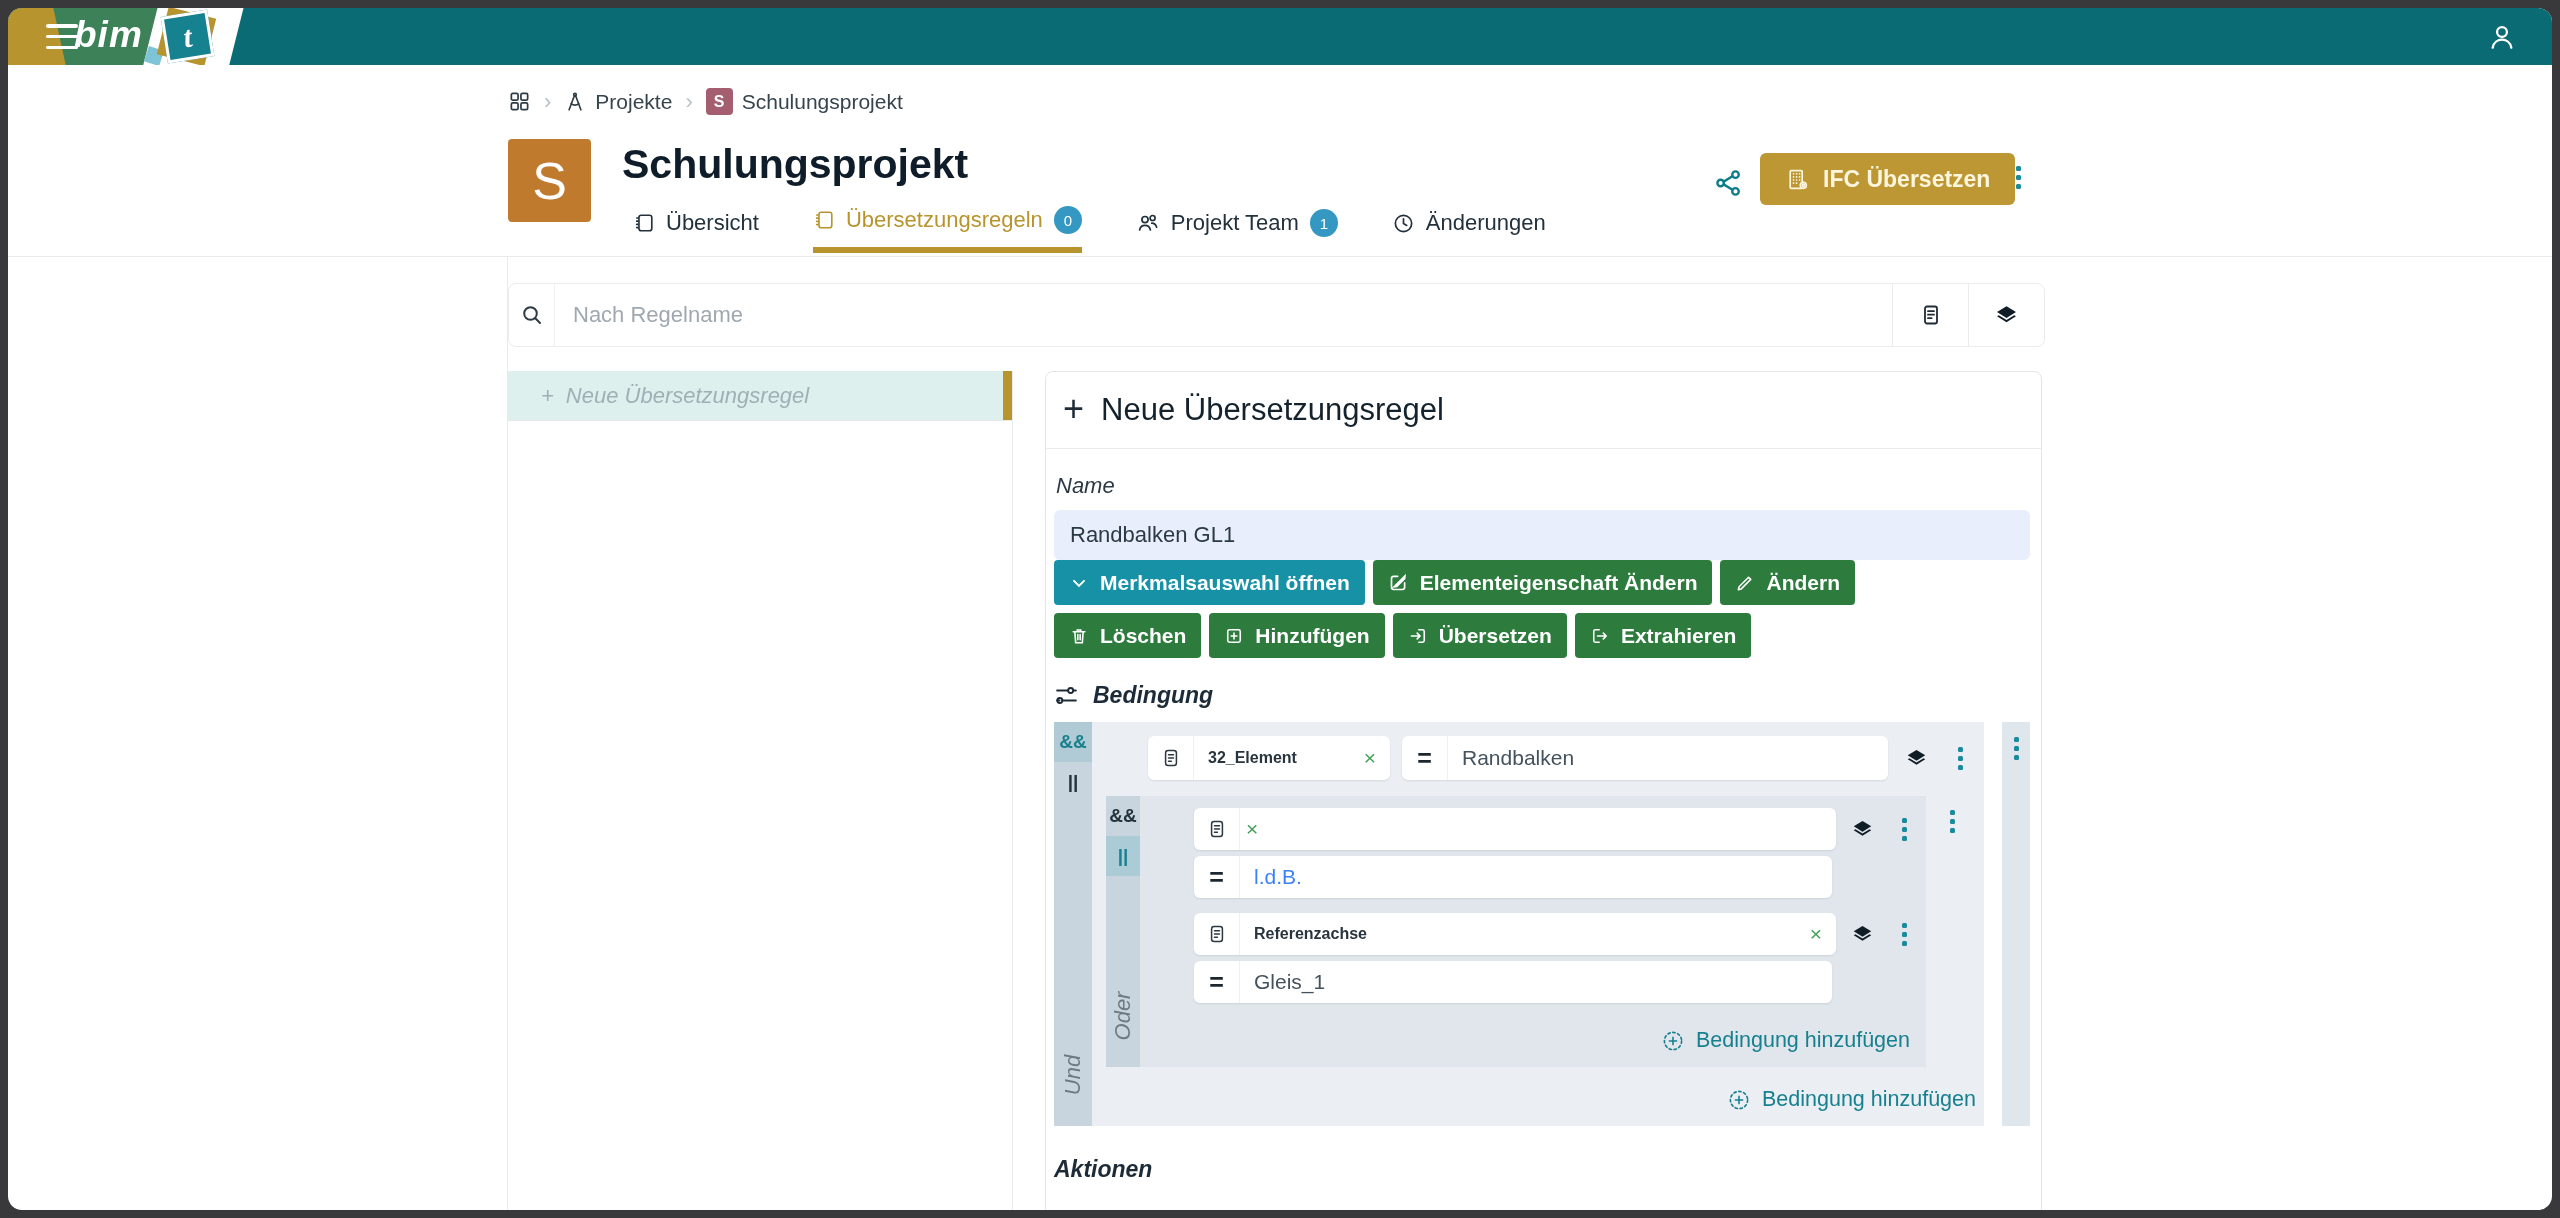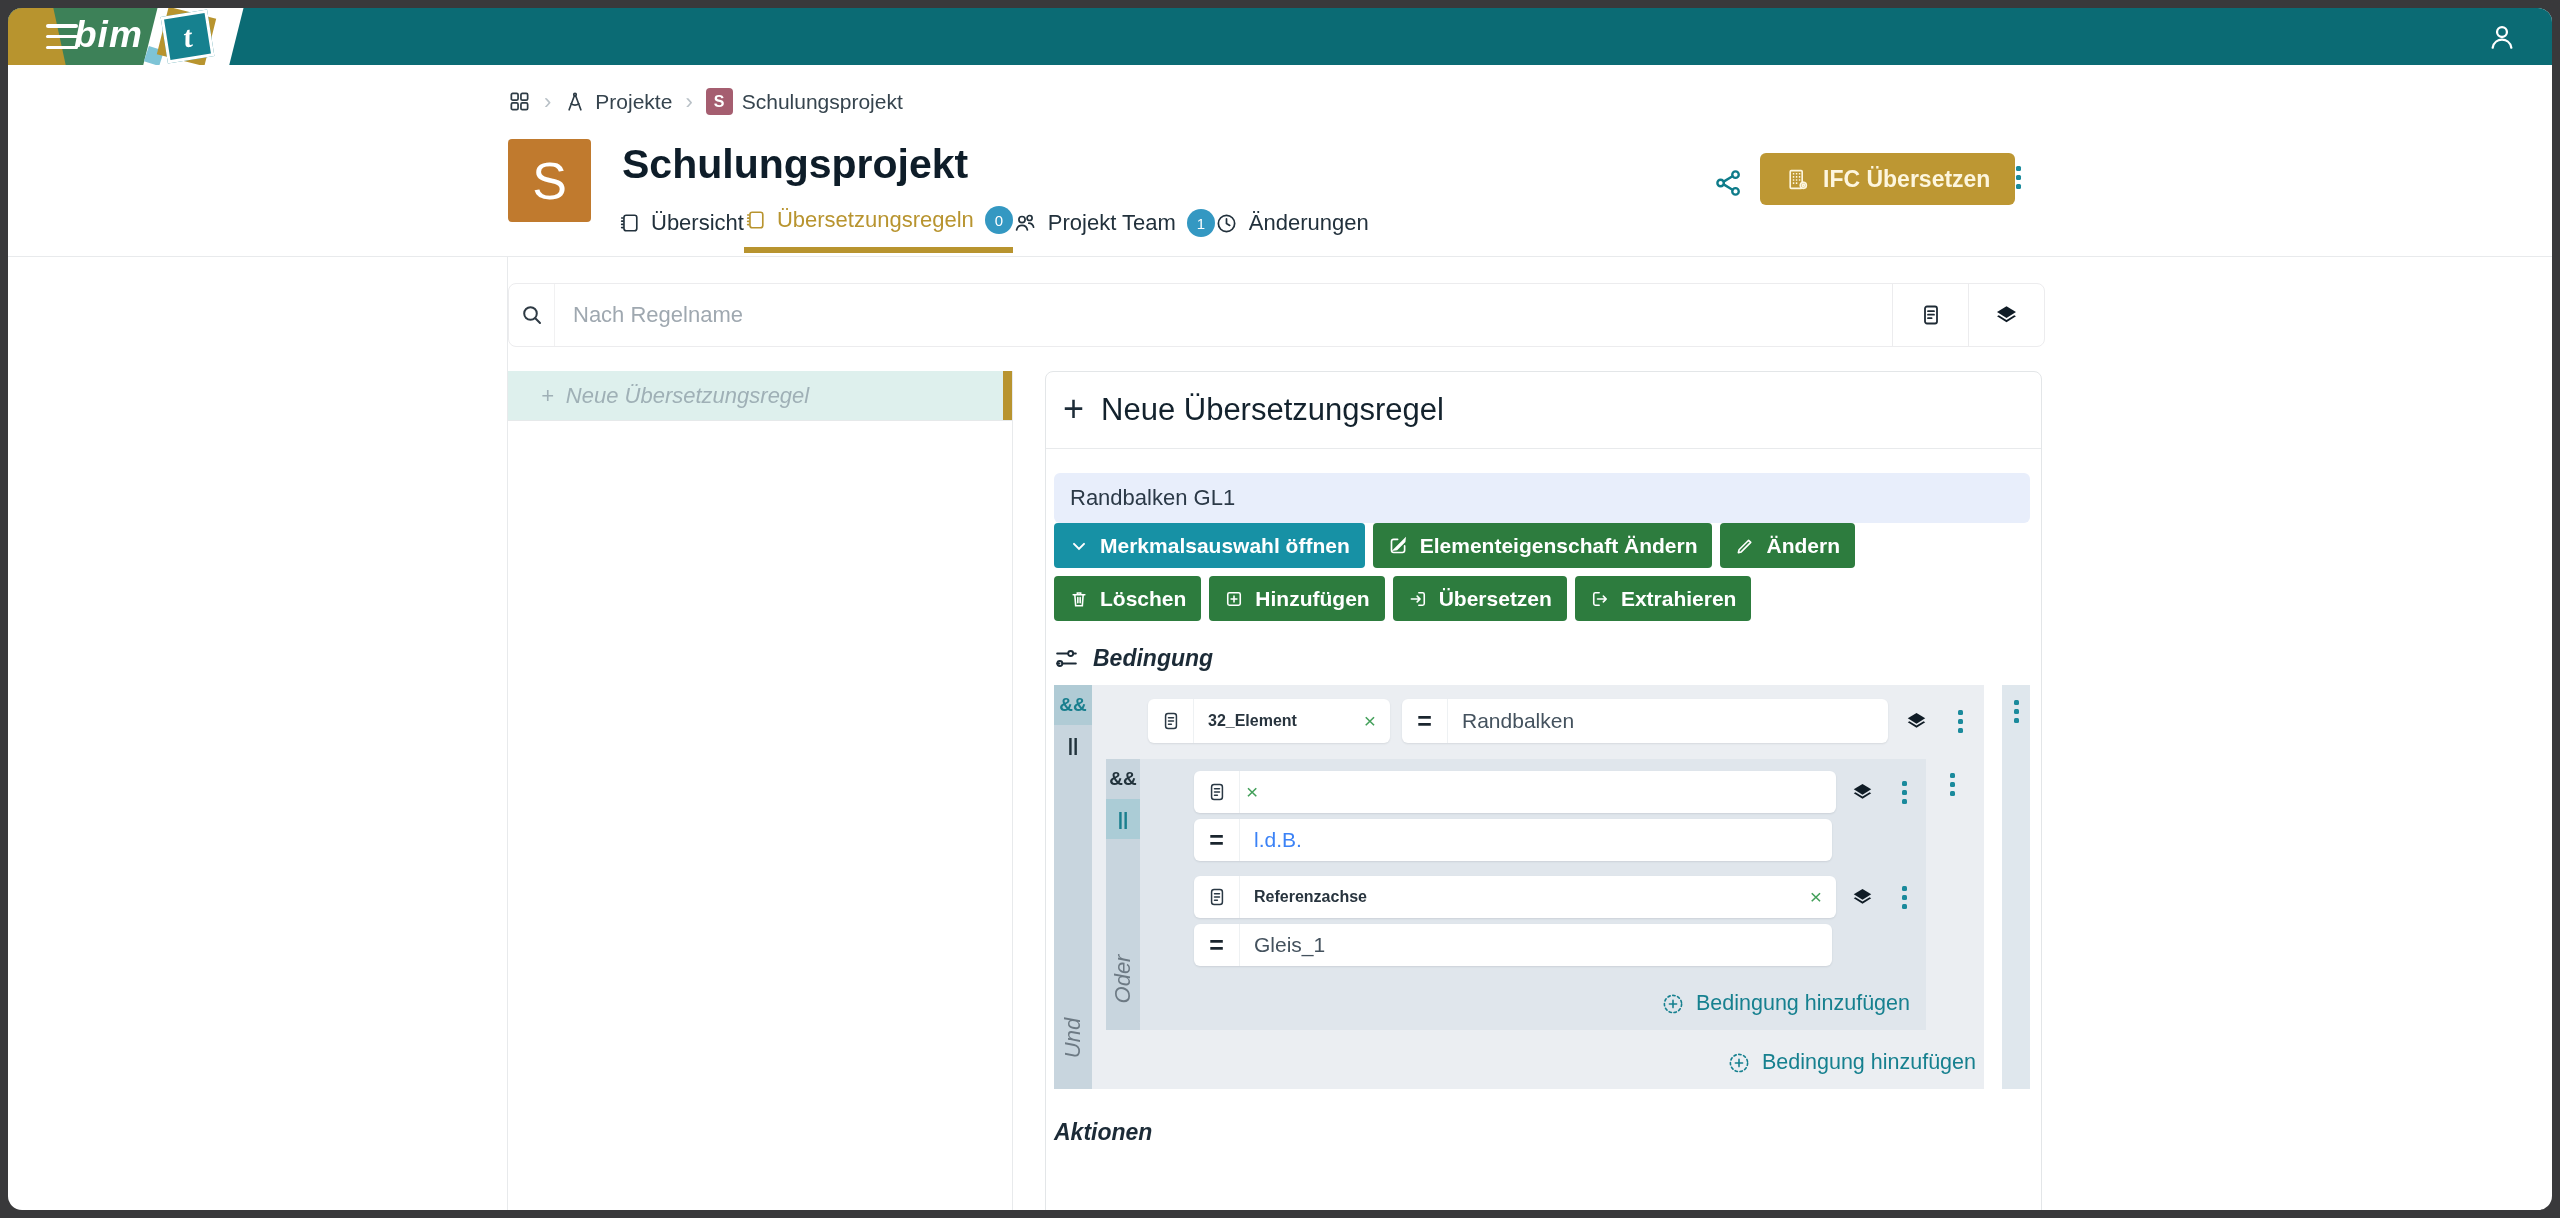--- a/index.html
+++ b/index.html
@@ -23,21 +23,21 @@
   .person-btn { position:absolute; right:34px; top:13px; width:32px; height:32px; cursor:pointer; }
 
   
   .breadcrumb { position:absolute; left:500px; top:80px; display:flex; align-items:center; gap:13px; font-size:21px; color:#36444e; }
   .crumb { display:flex; align-items:center; gap:9px; cursor:pointer; }
   .crumb-sep { color:#b9c1c7; font-size:22px; }
   .crumb-badge { width:27px; height:27px; border-radius:4px; background:#a55e70; color:#fff; font-size:16px; font-weight:700; display:flex; align-items:center; justify-content:center; }
 
   .proj-avatar { position:absolute; left:500px; top:131px; width:83px; height:83px; background:#c07a2e; border-radius:4px; color:#fff; font-size:52px; display:flex; align-items:center; justify-content:center; }
   .proj-title { position:absolute; left:614px; top:133px; font-size:41px; font-weight:700; color:#0e1d29; }
-  .tabs { position:absolute; left:610px; top:198px; display:flex; }
+  .tabs { position:absolute; left:625px; top:198px; display:flex; gap:54px; }
   .tab { display:flex; align-items:center; gap:11px; font-size:22px; color:#22313c; padding-bottom:13px; cursor:pointer; }
   .tab svg { flex:none; }
   .tab.active { color:#b8942f; border-bottom:6px solid #b8942f; }
   .tab-badge { min-width:28px; height:28px; border-radius:14px; background:#3498c2; color:#fff; font-size:15px; display:flex; align-items:center; justify-content:center; }
 
   .share-btn { position:absolute; left:1706px; top:160px; cursor:pointer; }
   .ifc-btn { position:absolute; left:1752px; top:145px; height:52px; padding:0 25px; background:#bd9733; border:none; border-radius:6px;
              color:#fdf6de; font-size:23px; font-weight:600; display:flex; align-items:center; gap:13px; cursor:pointer; font-family:inherit; }
   .kebab-top { position:absolute; left:2008px; top:158px; cursor:pointer; }
   .kebab { display:flex; flex-direction:column; gap:4px; }
@@ -270,20 +270,21 @@
       </div>
     </div>
 
     <div class="main-card">
       <div class="card-header">
         <span class="plus-glyph">+</span>
         <span>Neue Übersetzungsregel</span>
       </div>
 
       <div class="card-body">
+        <div class="field-label">Name</div>
         <input class="name-input" value="Randbalken GL1" style="">
 
         <div class="btn-rows">
           <button class="btn teal">
             <svg width="20" height="20" viewBox="0 0 24 24" fill="none" stroke="#fff" stroke-width="2.4" stroke-linecap="round">
                 <path d="M6 9.5l6 6 6-6"></path>
               </svg>
             <span>Merkmalsauswahl öffnen</span>
           </button>
           <button class="btn green">

